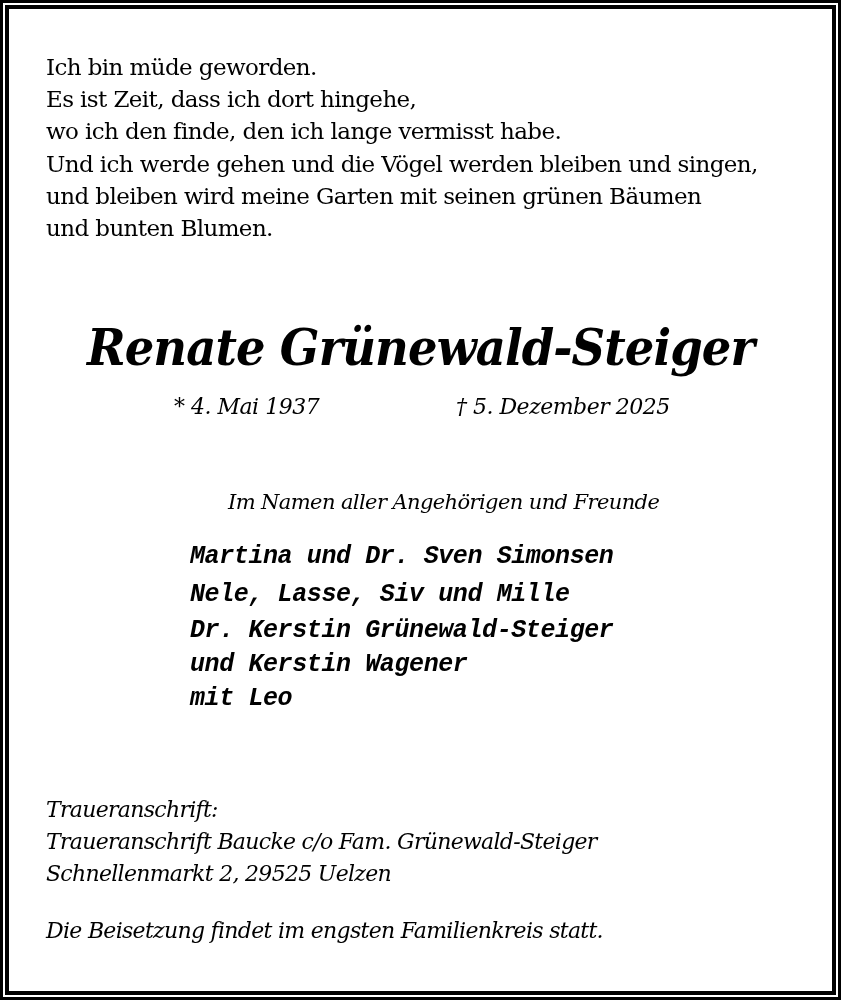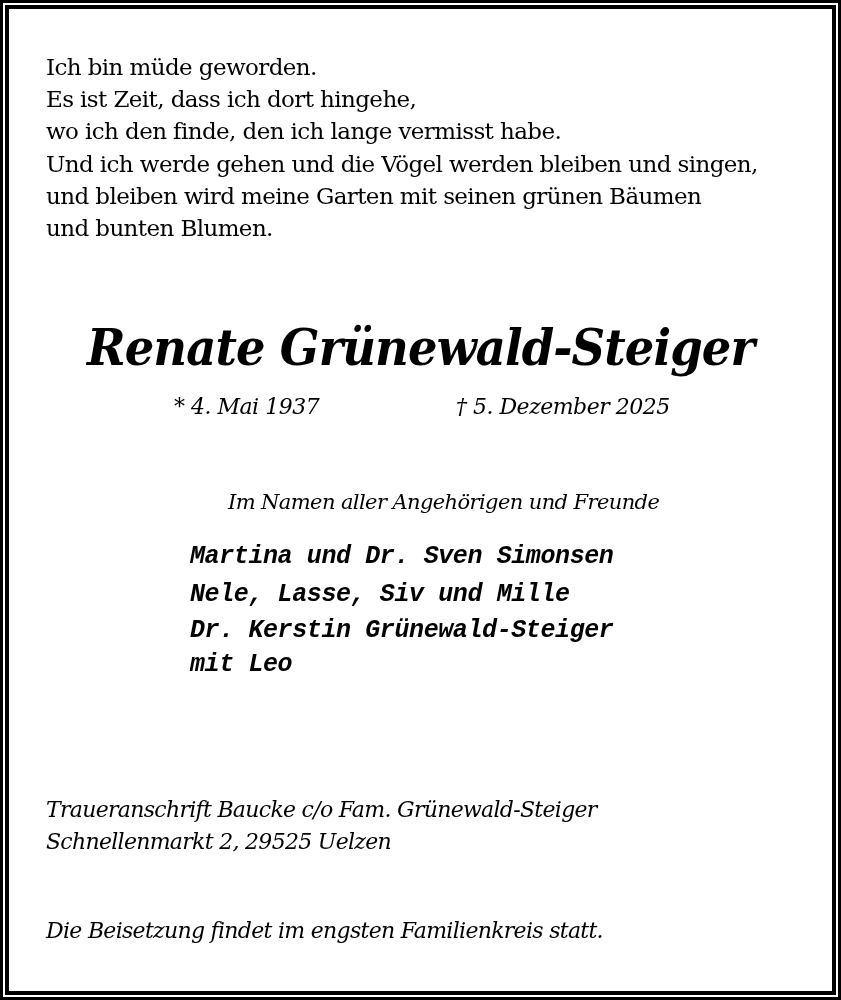--- a/index.html
+++ b/index.html
@@ -49,21 +49,23 @@
 <div class="txt name">Renate Grünewald-Steiger</div>
 <div class="txt birth">* 4. Mai 1937</div>
 <div class="txt death">† 5. Dezember 2025</div>
 
 <div class="txt intro">Im Namen aller Angehörigen und Freunde</div>
 
 <div class="txt family">
   <div class="line">Martina und Dr. Sven Simonsen</div>
   <div class="line">Nele, Lasse, Siv und Mille</div>
   <div class="line tight">Dr. Kerstin Grünewald-Steiger</div>
+  <div class="line tight">und Kerstin Wagener</div>
   <div class="line tight">mit Leo</div>
 </div>
 
 <div class="txt addr">
+  <div>Traueranschrift:</div>
   <div>Traueranschrift Baucke c/o Fam. Grünewald-Steiger</div>
   <div>Schnellenmarkt 2, 29525 Uelzen</div>
 </div>
 
 <div class="txt burial">Die Beisetzung findet im engsten Familienkreis statt.</div>
 
 </body></html>

